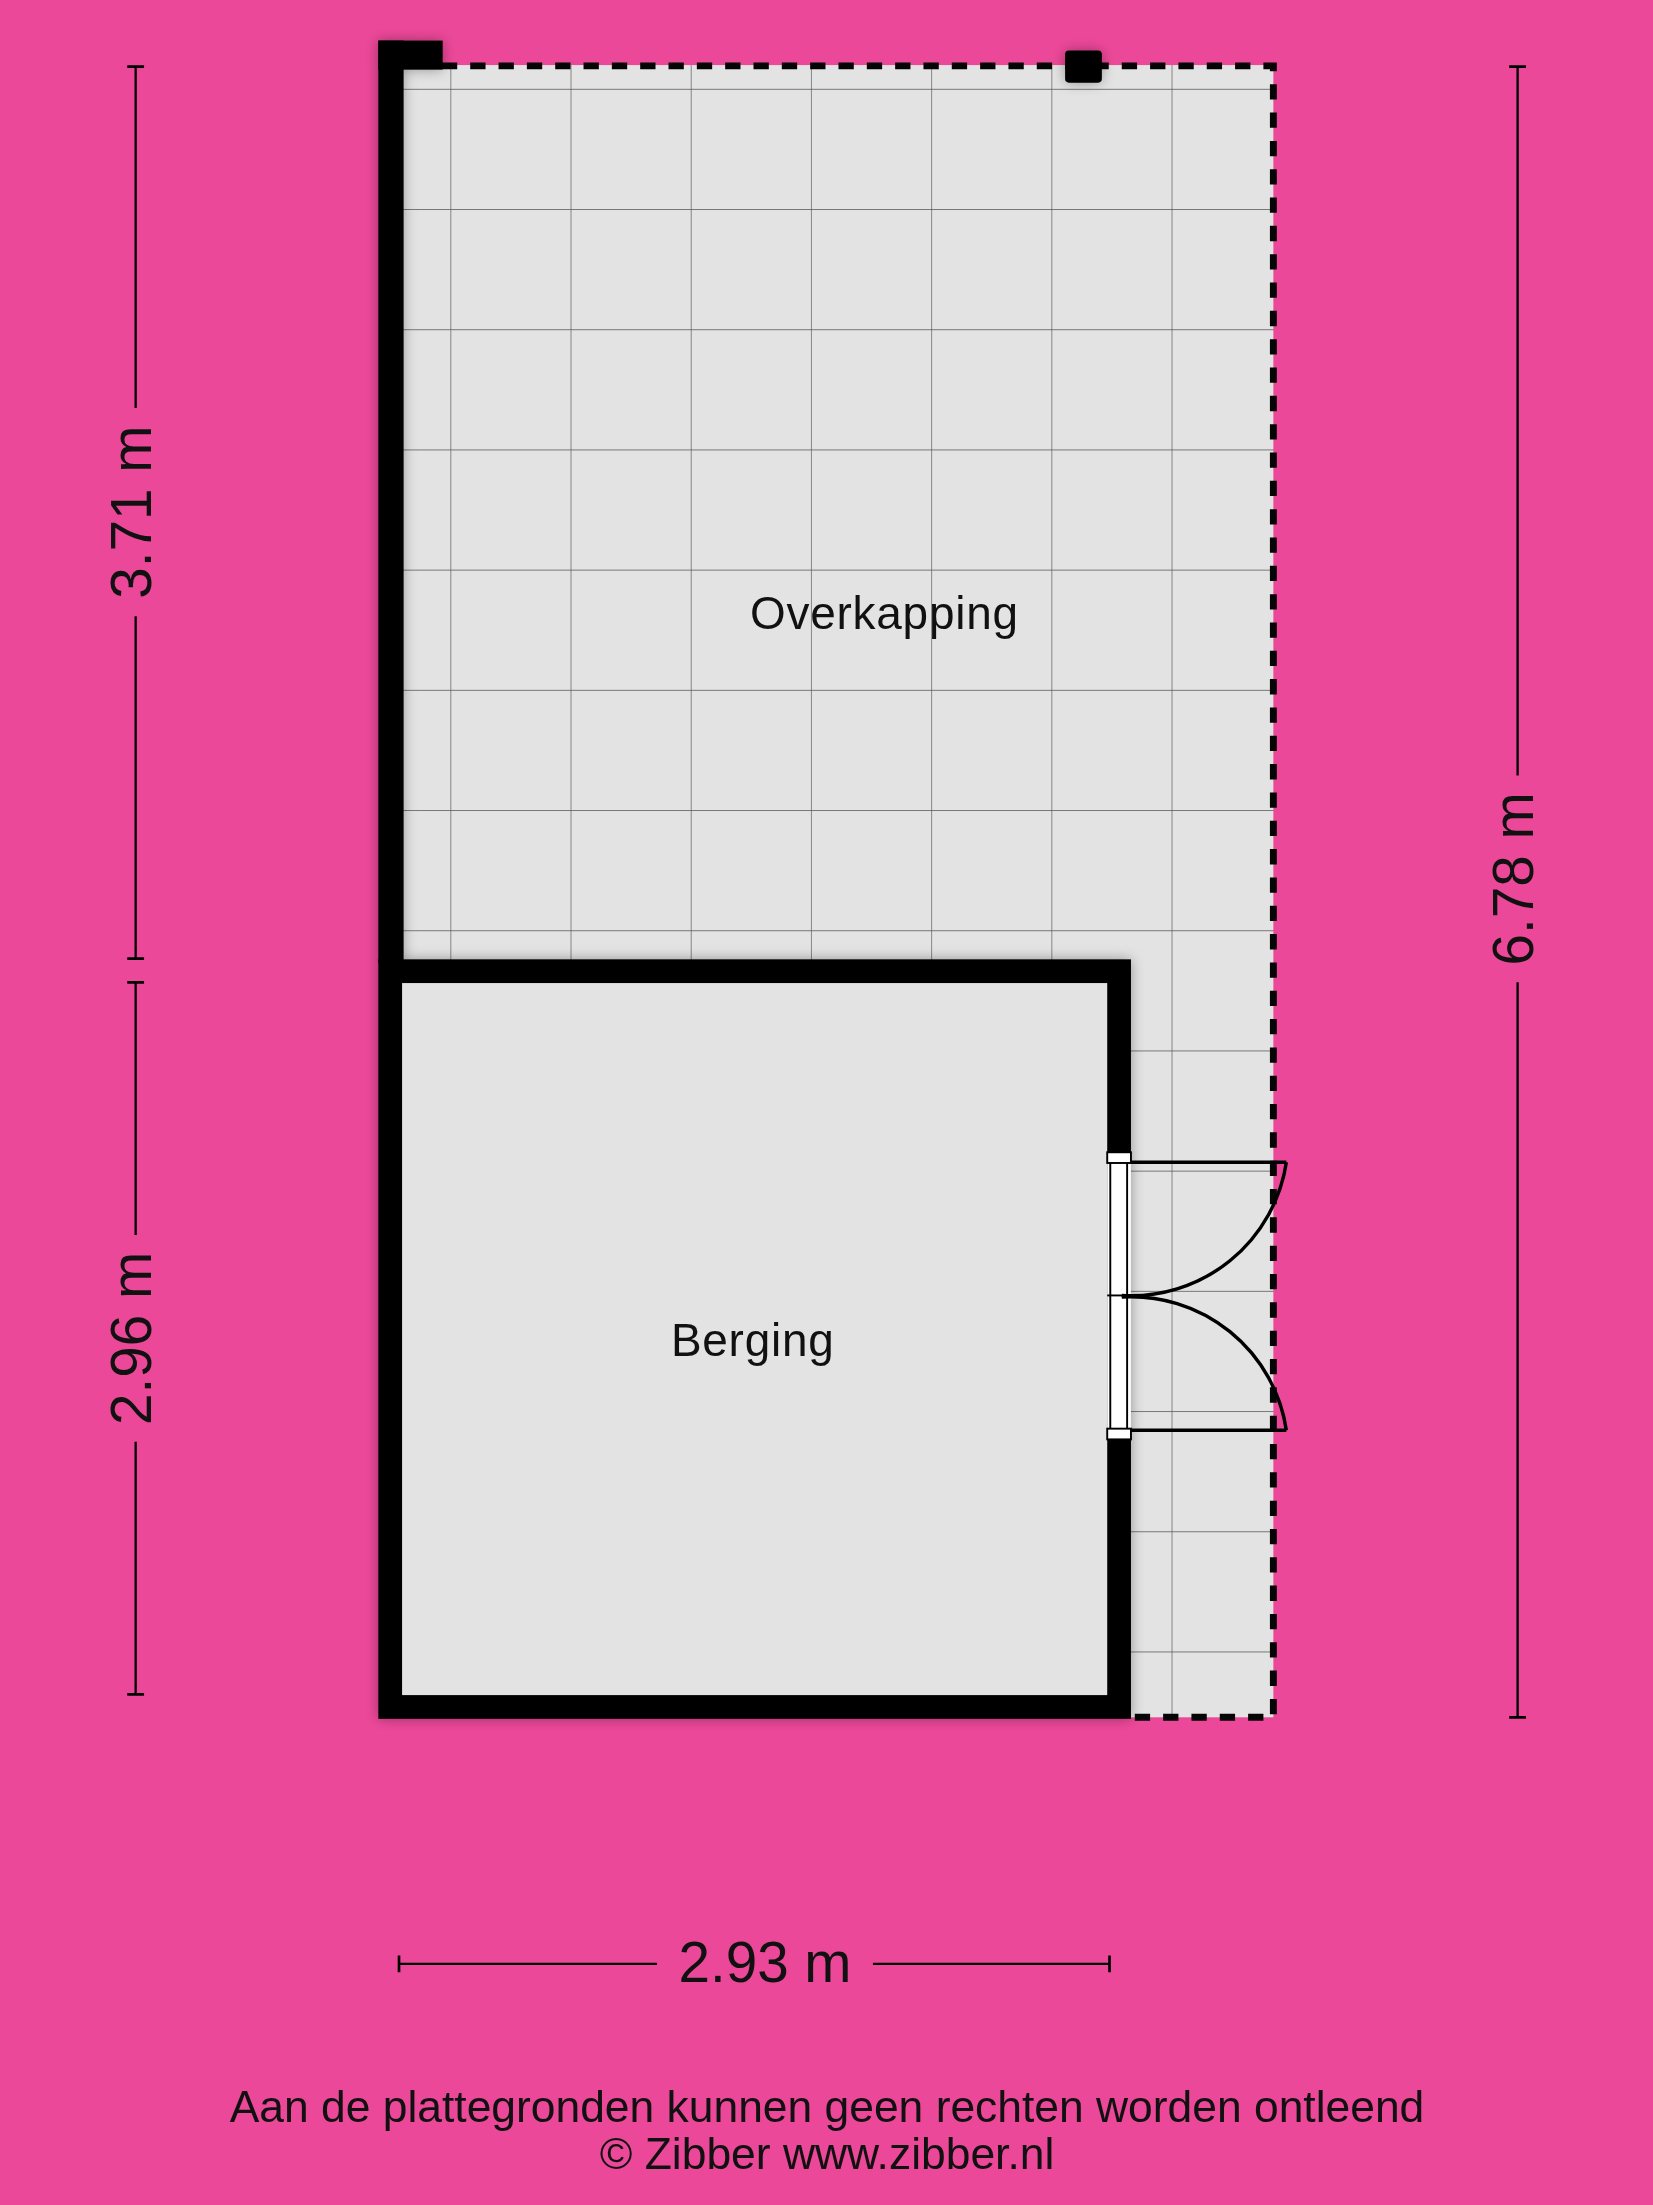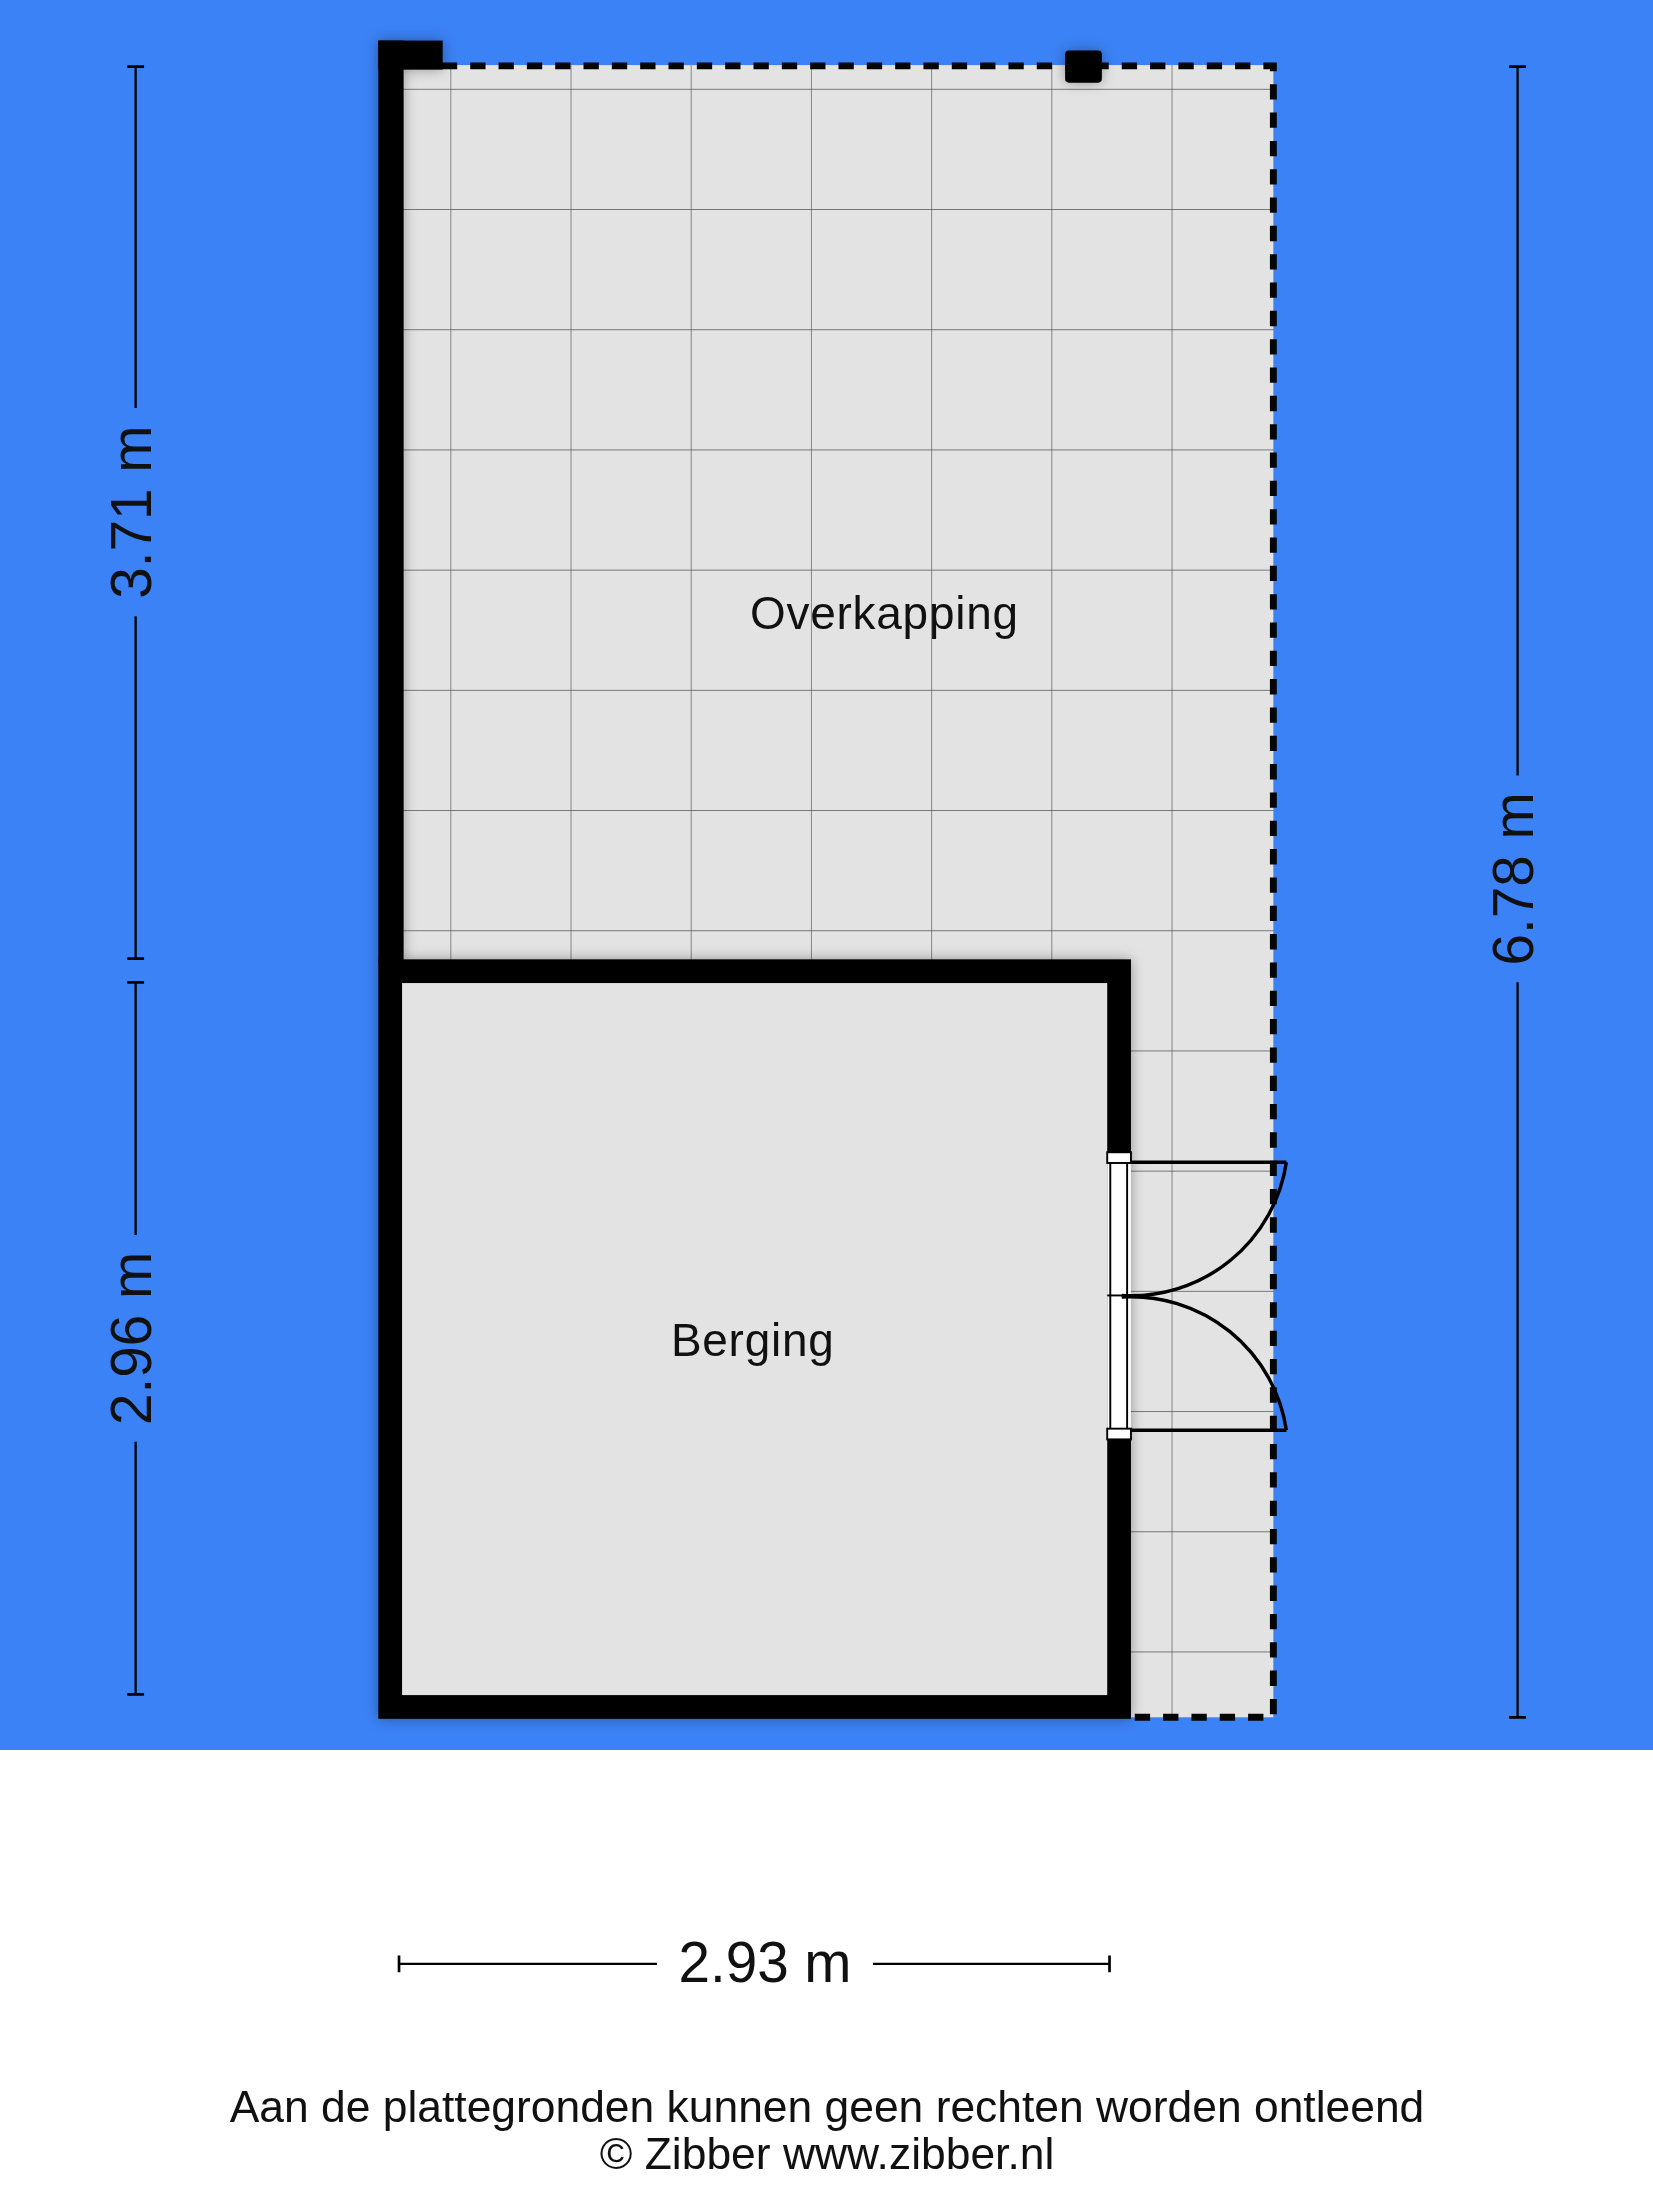--- a/index.html
+++ b/index.html
@@ -7,22 +7,22 @@
     padding: 0;
     background: #ffffff;
     width: 1654px;
     height: 2205px;
     overflow: hidden;
     font-family: "Liberation Sans", sans-serif;
   }
   .page {
     position: relative;
     width: 1654px;
-    height: 1750px;
-    background: #3b82f6;
+    height: 2205px;
+    background: #ec4899;
   }
   svg.plan {
     position: absolute;
     left: 0;
     top: 0;
     display: block;
   }
   .room-text {
     font-family: "Liberation Sans", sans-serif;
     font-size: 60px;

